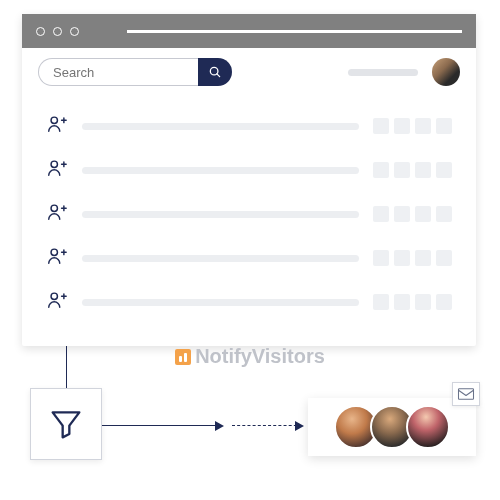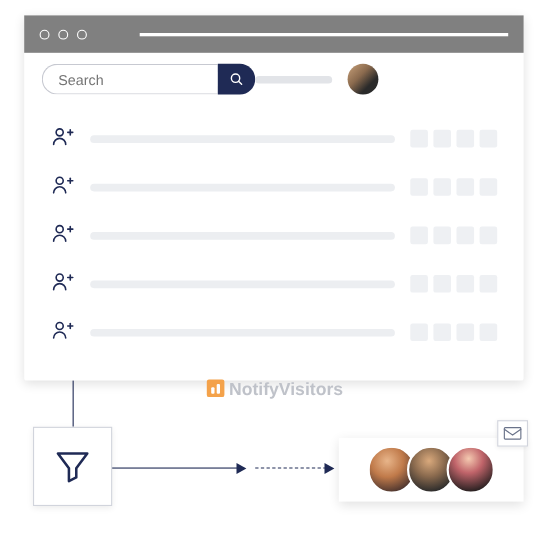--- a/index.html
+++ b/index.html
@@ -39,20 +39,21 @@
     height: 3px;
     background: #ffffff;
     margin-left: 40px;
   }
   
   .toolbar {
     height: 48px;
     display: flex;
     align-items: center;
     padding: 0 16px;
+    justify-content: space-between;
   }
   .search-wrap {
     display: flex;
     align-items: center;
   }
   .search-input {
     width: 160px;
     height: 28px;
     border: 1px solid #c7c9d1;
     border-right: none;
@@ -119,21 +120,21 @@
     width: 16px; height: 16px;
     background: #eef0f3;
     border-radius: 2px;
   }
   
   .watermark {
     position: absolute;
     left: 0; right: 0;
     top: 345px;
     text-align: center;
-    font-size: 16px;
+    font-size: 20px;
     font-weight: 600;
     color: #bfc2c9;
     user-select: none;
     pointer-events: none;
     z-index: 5;
   }
   .watermark .nv-icon {
     display: inline-block;
     width: 16px; height: 16px;
     background: #f4a24a;

